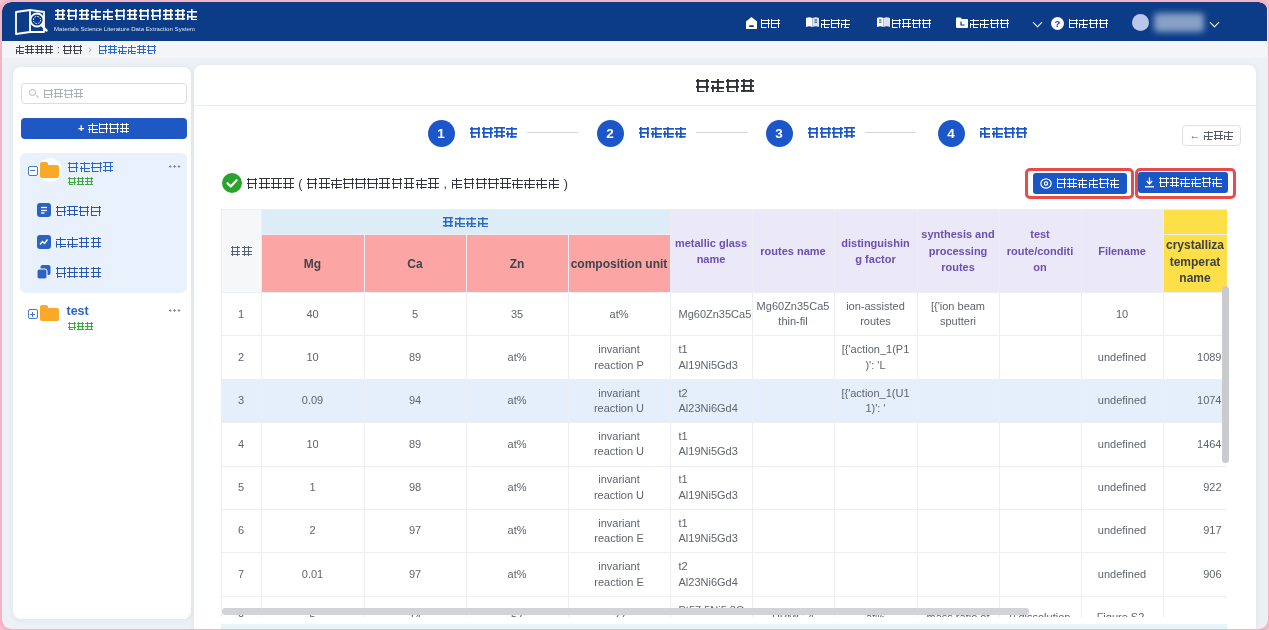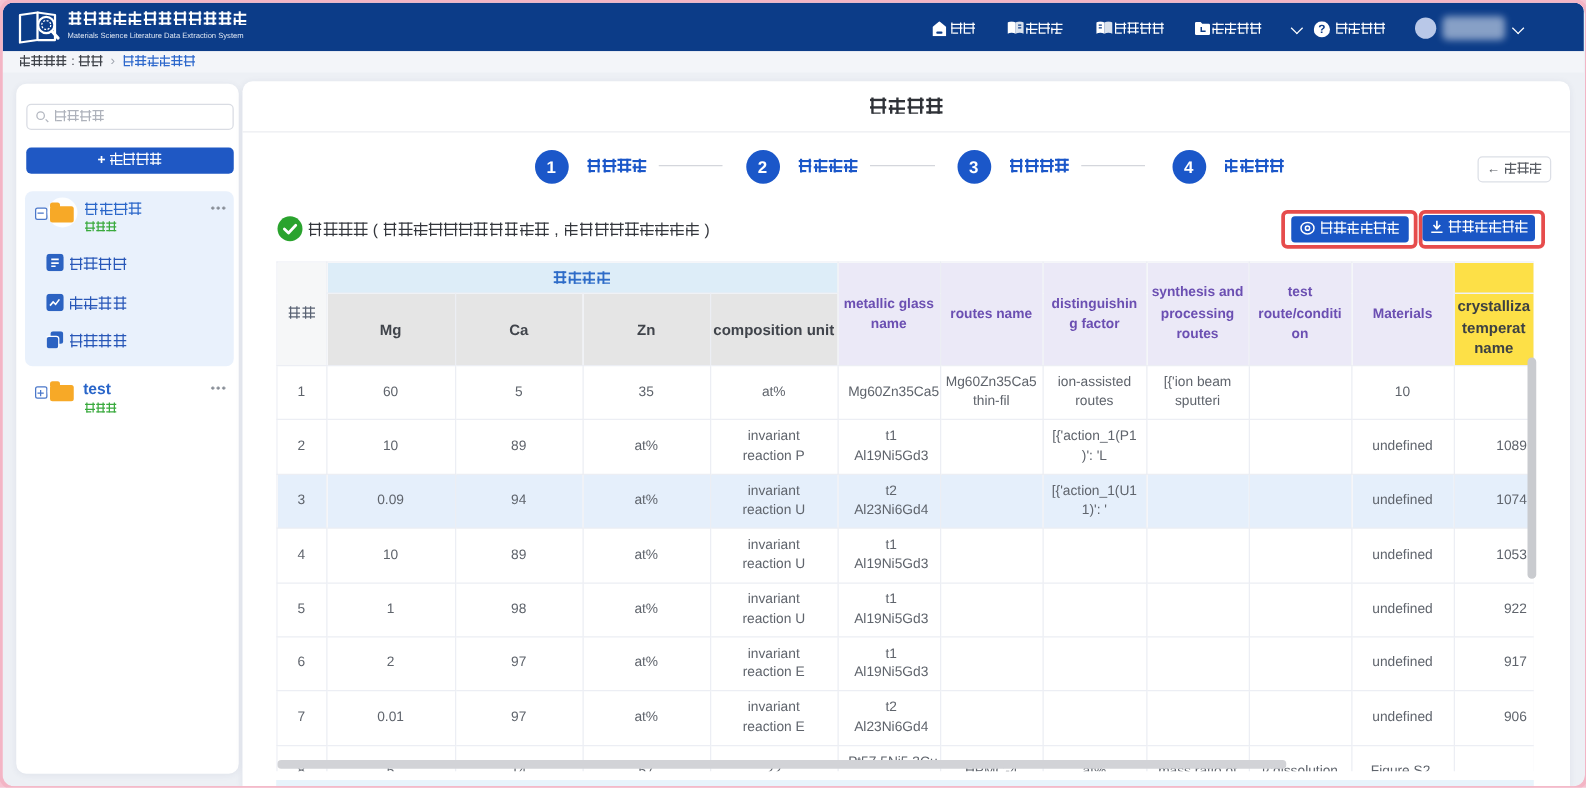--- a/index.html
+++ b/index.html
@@ -68,25 +68,25 @@
 #tablewrap{left:26.5px;top:144px;width:1006.5px;height:408px;overflow:hidden;background:#fff}
 table{border-collapse:collapse;table-layout:fixed;width:1006px;min-width:1006px}
 td,th{border:1px solid #eceef4;font-weight:normal;overflow:hidden}
 th{font-weight:bold}
 tr.h1{height:25px}
 tr.h2{height:58px}
 tr.r{height:43.4px}
 td{font-size:11px;color:#5f646c;text-align:center;padding:2px 4px;line-height:1.4}
 th.idx{background:#f6f7f8;color:#596273;font-size:11.5px;--s:1.3px}
 th.grp{background:#ddedf8;color:#2e6cc8;font-size:12px;--s:1.5px}
-th.sub{background:#e5e5e5;color:#40444b;font-size:12px}
+th.sub{background:#fca5a5;color:#40444b;font-size:12px}
 th.pur{background:#ebe9f7;color:#6b4fb2;font-size:11px;padding:0 1px;line-height:1.5}
 th.grn{background:#fde047;color:#3c4043;font-size:12px;line-height:1.35}
 tr.hl td{background:#e5effb}
-td.left{text-align:center;padding-left:8px}
+td.left{text-align:left;padding-left:8px}
 td.right{text-align:right;padding-right:5px}
 td:nth-child(5){padding-left:9px;padding-right:9px}
 #vscroll{left:1222px;top:286px;width:7px;height:177px;background:#c9cbcf;border-radius:3.5px;z-index:5}
 #hscroll{left:222px;top:608px;width:807px;height:6.5px;background:#d2d3d7;border-radius:3px;z-index:5}
 #footstrip{left:220.5px;top:623.5px;width:1006.5px;height:6.5px;background:#e8f4fc;z-index:4}
 
 #pink{left:2px;top:2px;right:1px;bottom:1px;border-radius:9px;box-shadow:0 0 0 3px #f3b5c5,0 0 0 6px #f6c3d1,0 0 4px 8px #f8d2dd;pointer-events:none;z-index:50}
 </style>
 </head>
 <body>
@@ -224,37 +224,37 @@
         </colgroup>
   <tbody>
           <tr class="h1">
     <th class="idx" rowspan="2"><span class="cj0"></span><span class="cj0"></span></th>
     <th class="grp" colspan="4"><span class="cj0"></span><span class="cj1"></span><span class="cj1"></span><span class="cj1"></span></th>
     <th class="pur" rowspan="2">metallic glass<br>name</th>
     <th class="pur" rowspan="2">routes name</th>
     <th class="pur" rowspan="2">distinguishin<br>g factor</th>
     <th class="pur" rowspan="2">synthesis and<br>processing<br>routes</th>
     <th class="pur" rowspan="2">test<br>route/conditi<br>on</th>
-    <th class="pur" rowspan="2">Materials</th>
+    <th class="pur" rowspan="2">Filename</th>
     <th class="grn"></th>
   </tr>
   <tr class="h2">
     <th class="sub">Mg</th>
             <th class="sub">Ca</th>
             <th class="sub">Zn</th>
             <th class="sub">composition unit</th>
     <th class="grn" style="vertical-align:bottom;padding-bottom:6px">
               <div style="white-space:nowrap">crystalliza</div>
               <div style="white-space:nowrap">temperat</div>
               <div style="white-space:nowrap">name</div>
             </th>
   </tr>
   <tr class="r">
             <td class="idx">1</td>
-            <td>60</td>
+            <td>40</td>
             <td>5</td>
             <td>35</td>
             <td>at%</td>
             <td class="left">Mg60Zn35Ca5</td>
             <td>Mg60Zn35Ca5 thin-fil</td>
             <td>ion-assisted routes</td>
             <td>[{'ion beam sputteri</td>
             <td></td>
             <td>10</td>
             <td class="right"></td>
@@ -292,21 +292,21 @@
             <td>10</td>
             <td>89</td>
             <td>at%</td>
             <td>invariant reaction U</td>
             <td class="left">t1 Al19Ni5Gd3</td>
             <td></td>
             <td></td>
             <td></td>
             <td></td>
             <td>undefined</td>
-            <td class="right">1053</td>
+            <td class="right">1464</td>
           </tr>
   <tr class="r">
             <td class="idx">5</td>
             <td>1</td>
             <td>98</td>
             <td>at%</td>
             <td>invariant reaction U</td>
             <td class="left">t1 Al19Ni5Gd3</td>
             <td></td>
             <td></td>

